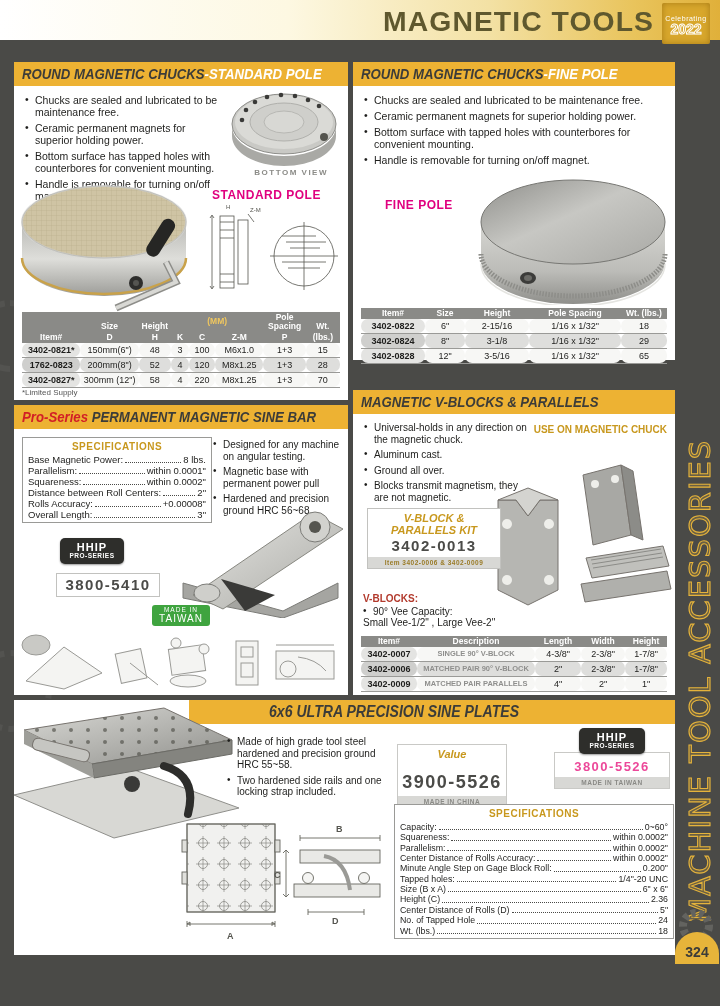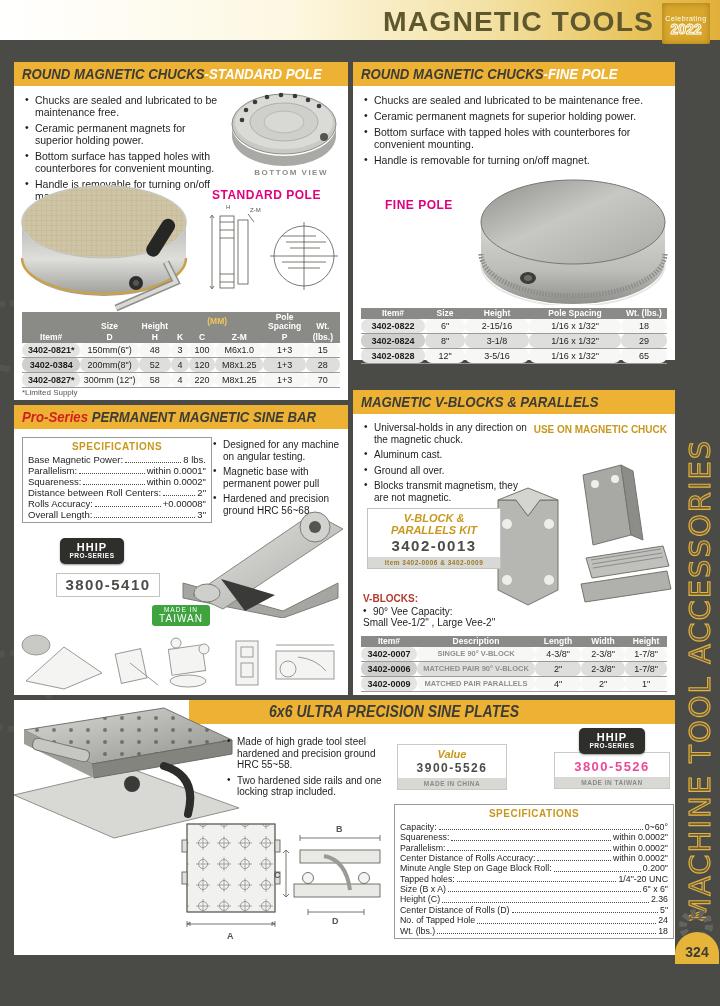--- a/index.html
+++ b/index.html
@@ -186,21 +186,21 @@
         <td class="col-item">3402-0821*</td>
             <td>150mm(6")</td>
             <td>48</td>
             <td>3</td>
             <td>100</td>
             <td>M6x1.0</td>
             <td>1+3</td>
             <td>15</td>
       </tr>
       <tr class="alt">
-        <td class="col-item">3402-0384</td>
+        <td class="col-item">1762-0823</td>
             <td>200mm(8")</td>
             <td>52</td>
             <td>4</td>
             <td>120</td>
             <td>M8x1.25</td>
             <td>1+3</td>
             <td>28</td>
       </tr>
       <tr>
         <td class="col-item">3402-0827*</td>
@@ -488,21 +488,21 @@
         <circle cx="118" cy="84" r="8" fill="#3a3a38"></circle>
         <rect x="18" y="44" width="58" height="12" rx="5" transform="rotate(14 47 50)" fill="#c6c6c2" stroke="#77736e"></rect>
       </svg>
     </div>
     <ul class="bul" style="position:absolute;left:212px;top:36px;width:165px;font-size:10px;">
       <li>Made of high grade tool steel hardened and precision ground HRC 55~58.</li>
       <li>Two hardened side rails and one locking strap included.</li>
     </ul>
     <div style="position:absolute;left:383px;top:44px;width:108px;border:1px solid #c9c9c6;text-align:center;">
       <div class="gold" style="font-style:italic;font-size:11px;margin-top:3px;">Value</div>
-      <div style="font-size:12px;font-weight:bold;color:#4b4b48;letter-spacing:1.5px;margin:1px 0 3px;">3900-5526</div>
+      <div style="font-size:18px;font-weight:bold;color:#4b4b48;letter-spacing:1.5px;margin:12px 0 3px;">3900-5526</div>
       <div class="graybar">MADE IN CHINA</div>
     </div>
     <div style="position:absolute;left:540px;top:28px;width:116px;">
       <div class="hhip" style="width:66px;margin:0 auto -2px;position:relative;z-index:2;">
         <div class="h1">HHIP</div>
         <div class="h2">PRO-SERIES</div>
       </div>
       <div style="border:1px solid #c9c9c6;text-align:center;background:#fff;">
         <div style="font-size:13px;font-weight:bold;color:#ec4899;letter-spacing:1.5px;margin:6px 0 3px;">3800-5526</div>
         <div class="graybar">MADE IN TAIWAN</div>

